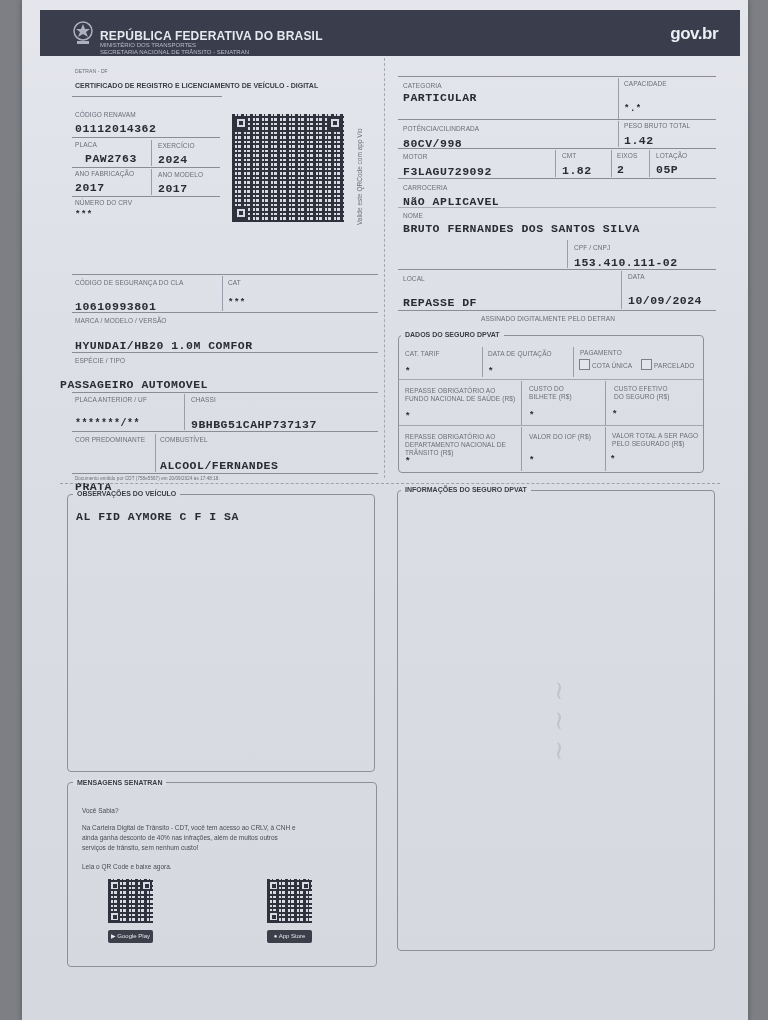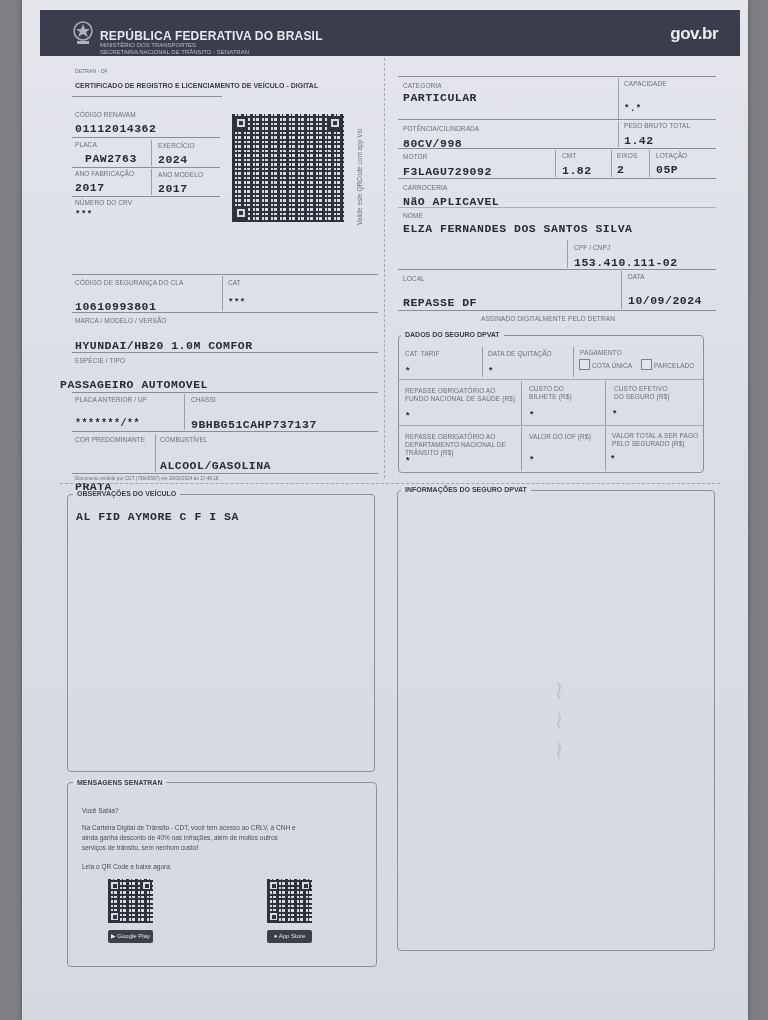--- a/index.html
+++ b/index.html
@@ -112,21 +112,21 @@
 <div class="lbl" style="left:75px;top:396px">PLACA ANTERIOR / UF</div>
 <div class="val" style="left:75px;top:418px;font-size:10px">*******/**</div>
 <div class="vl" style="left:184px;top:394px;height:36px"></div>
 <div class="lbl" style="left:191px;top:396px">CHASSI</div>
 <div class="val" style="left:191px;top:418px">9BHBG51CAHP737137</div>
 <div class="hl" style="left:72px;top:431px;width:306px"></div>
 <div class="lbl" style="left:75px;top:436px">COR PREDOMINANTE</div>
 <div class="val" style="left:75px;top:480px">PRATA</div>
 <div class="vl" style="left:155px;top:434px;height:38px"></div>
 <div class="lbl" style="left:160px;top:436px">COMBUSTÍVEL</div>
-<div class="val" style="left:160px;top:459px">ALCOOL/GASOLINA</div>
+<div class="val" style="left:160px;top:459px">ALCOOL/FERNANDES</div>
 <div class="hl" style="left:72px;top:473px;width:306px"></div>
 <div class="lbl" style="left:75px;top:476px;font-size:4.5px;text-transform:none">Documento emitido por CDT (758e5567) em 20/09/2024 às 17:48:18.</div>
 
 <div class="dash-h" style="left:60px;top:483px;width:660px"></div>
 <div class="dash-v" style="left:384px;top:58px;height:420px"></div>
 
 <div class="hl" style="left:398px;top:76px;width:318px"></div>
 <div class="lbl" style="left:403px;top:82px">CATEGORIA</div>
 <div class="val" style="left:403px;top:91px">PARTICULAR</div>
 <div class="vl" style="left:618px;top:78px;height:42px"></div>
@@ -148,21 +148,21 @@
 <div class="lbl" style="left:617px;top:152px">EIXOS</div>
 <div class="val" style="left:617px;top:163px">2</div>
 <div class="vl" style="left:649px;top:150px;height:27px"></div>
 <div class="lbl" style="left:656px;top:152px">LOTAÇÃO</div>
 <div class="val" style="left:656px;top:163px">05P</div>
 <div class="hl" style="left:398px;top:178px;width:318px"></div>
 <div class="lbl" style="left:403px;top:184px">CARROCERIA</div>
 <div class="val" style="left:403px;top:195px">NãO APLICAVEL</div>
 <div class="hl" style="left:398px;top:207px;width:318px;opacity:.6"></div>
 <div class="lbl" style="left:403px;top:212px">NOME</div>
-<div class="val" style="left:403px;top:222px">ELZA FERNANDES DOS SANTOS SILVA</div>
+<div class="val" style="left:403px;top:222px">BRUTO FERNANDES DOS SANTOS SILVA</div>
 <div class="vl" style="left:567px;top:240px;height:28px"></div>
 <div class="lbl" style="left:574px;top:244px">CPF / CNPJ</div>
 <div class="val" style="left:574px;top:256px">153.410.111-02</div>
 <div class="hl" style="left:398px;top:269px;width:318px"></div>
 <div class="lbl" style="left:403px;top:275px">LOCAL</div>
 <div class="val" style="left:403px;top:296px">REPASSE DF</div>
 <div class="vl" style="left:621px;top:271px;height:38px"></div>
 <div class="lbl" style="left:628px;top:273px">DATA</div>
 <div class="val" style="left:628px;top:294px">10/09/2024</div>
 <div class="hl" style="left:398px;top:310px;width:318px"></div>

